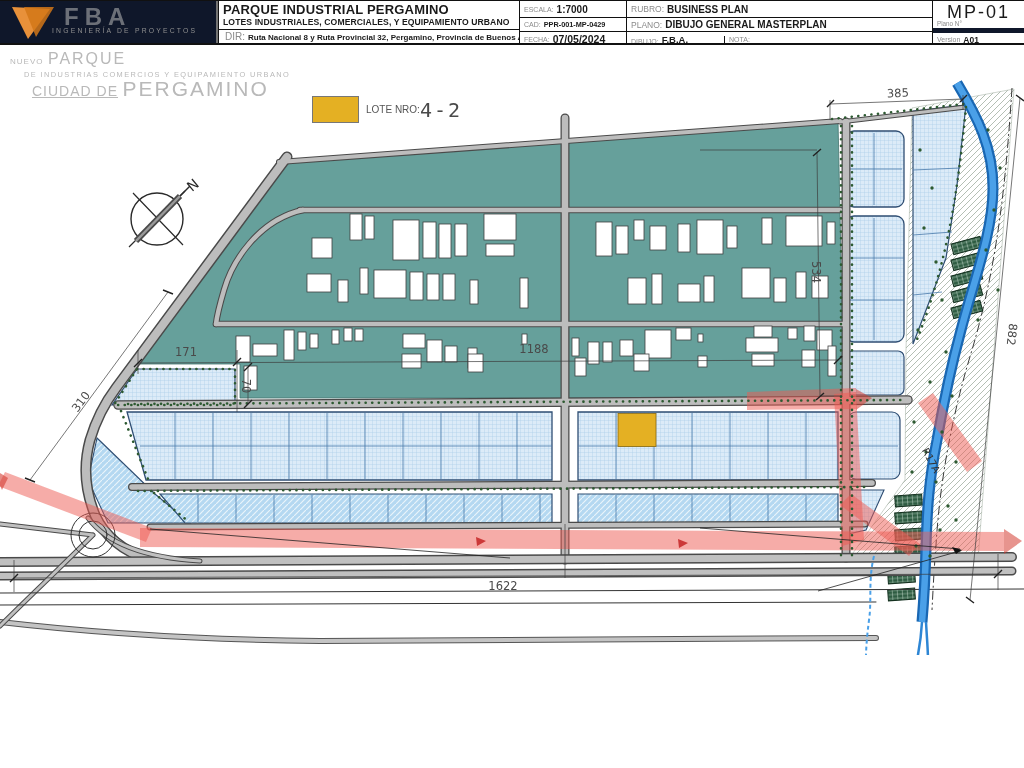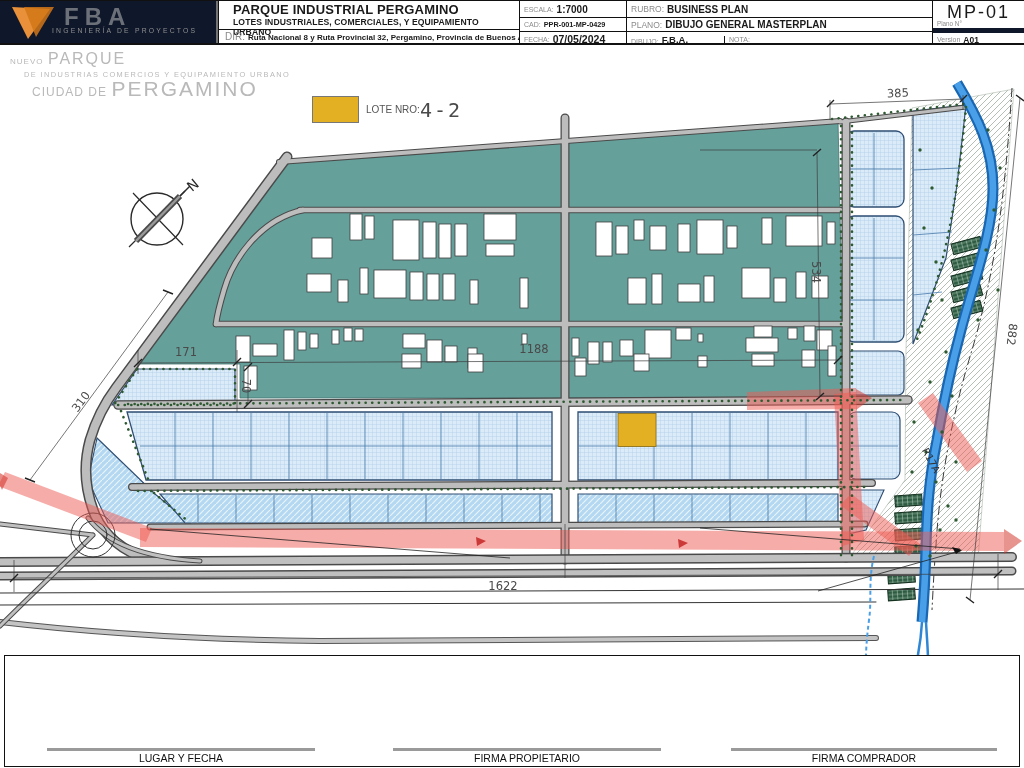--- a/index.html
+++ b/index.html
@@ -9,21 +9,21 @@
   .hdr{position:absolute;left:0;top:0;width:1024px;height:45px;display:grid;
        grid-template-columns:218px 301px 107px 306px 92px;
        border-top:1px solid #111;border-bottom:2px solid #111;background:#fff;box-sizing:border-box;}
   .hdr *{box-sizing:border-box;}
   .cell{border-left:1px solid #111;position:relative;overflow:hidden;}
   .logo-cell{background:#0f172a;border-left:none;border-right:2px solid #737373;}
   .logo-tri{position:absolute;left:10px;top:4px;width:46px;height:38px;}
   .fba-mark{position:absolute;left:64px;top:2px;font-size:24px;font-weight:bold;color:#b9b9b9;
             letter-spacing:6px;opacity:.55;}
   .logo-tag{position:absolute;left:52px;top:26px;font-size:6.8px;letter-spacing:2.2px;color:#8f8f8f;}
-  .title-cell{padding:2px 14px;}
+  .title-cell{padding:2px 4px;}
   .t-main{font-size:13px;font-weight:bold;line-height:14px;letter-spacing:.2px;}
   .t-sub{font-size:8.6px;font-weight:600;line-height:10px;letter-spacing:.1px;}
   .t-dir{position:absolute;left:0;right:0;bottom:0;height:14px;border-top:1px solid #111;
          padding:1px 6px;font-size:8px;font-weight:bold;white-space:nowrap;}
   .lbl{color:#8a8a8a;font-weight:normal;font-size:7px;margin-right:3px;}
   .rows3{display:grid;grid-template-rows:17px 14px 14px;}
   .r{border-bottom:1px solid #111;display:flex;align-items:center;padding:0 4px;white-space:nowrap;overflow:hidden;}
   .r:last-child{border-bottom:none;}
   .v-big{font-size:10px;font-weight:bold;}
   .v-sm{font-size:7.3px;font-weight:bold;}
@@ -34,21 +34,21 @@
   .sheet-top{height:31px;border-bottom:5px solid #0f172a;position:relative;}
   .sheet-code{font-size:18px;letter-spacing:2px;text-align:center;margin-top:1px;}
   .sheet-no{position:absolute;left:4px;bottom:1px;font-size:6.3px;color:#8a8a8a;}
   .sheet-ver{height:13px;display:flex;align-items:center;padding:0 4px;}
   
   .wmark{position:absolute;left:10px;top:52px;color:#b9b9b9;line-height:13px;white-space:nowrap;}
   .wm1 .s{font-size:8px;letter-spacing:1px;}
   .wm1 .b{font-size:16px;letter-spacing:2px;}
   .wm2{font-size:7.4px;letter-spacing:1.4px;margin-left:14px;}
   .wm3{margin-left:22px;margin-top:1px;}
-  .wm3 .s{font-size:12px;letter-spacing:1px;}
+  .wm3 .s{font-size:14px;letter-spacing:1px;text-decoration:underline;}
   .wm3 .b{font-size:21px;letter-spacing:2px;}
   .legend{position:absolute;left:312px;top:96px;display:flex;align-items:center;}
   .swatch{width:45px;height:25px;background:#e4b023;border:1.5px solid #777;}
   .leg-lbl{font-size:10px;color:#555;margin-left:7px;}
   .leg-num{font-size:20px;color:#4a4a4a;letter-spacing:2px;
            font-family:"DejaVu Sans Mono",monospace;}
   
   .sigbox{position:absolute;left:4px;top:655px;width:1014px;height:110px;border:1.5px solid #111;background:#fff;}
   .sigline{position:absolute;top:92px;height:3px;background:#9a9a9a;}
   .siglbl{position:absolute;top:96px;font-size:10.5px;color:#111;text-align:center;}
@@ -418,22 +418,14 @@
     <div class="wm3"><span class="s">CIUDAD DE</span>
       <span class="b">PERGAMINO</span></div>
   </div>
 
   <div class="legend">
     <div class="swatch"></div>
     <div class="leg-lbl">LOTE NRO:</div>
     <div class="leg-num">4-2</div>
   </div>
 
-  <div class="sigbox">
-    <div class="sigline" style="left:42px;width:268px"></div>
-    <div class="sigline" style="left:388px;width:268px"></div>
-    <div class="sigline" style="left:726px;width:266px"></div>
-    <div class="siglbl" style="left:42px;width:268px">LUGAR Y FECHA</div>
-    <div class="siglbl" style="left:388px;width:268px">FIRMA PROPIETARIO</div>
-    <div class="siglbl" style="left:726px;width:266px">FIRMA COMPRADOR</div>
-  </div>
 
 </div>
 
 </body></html>

